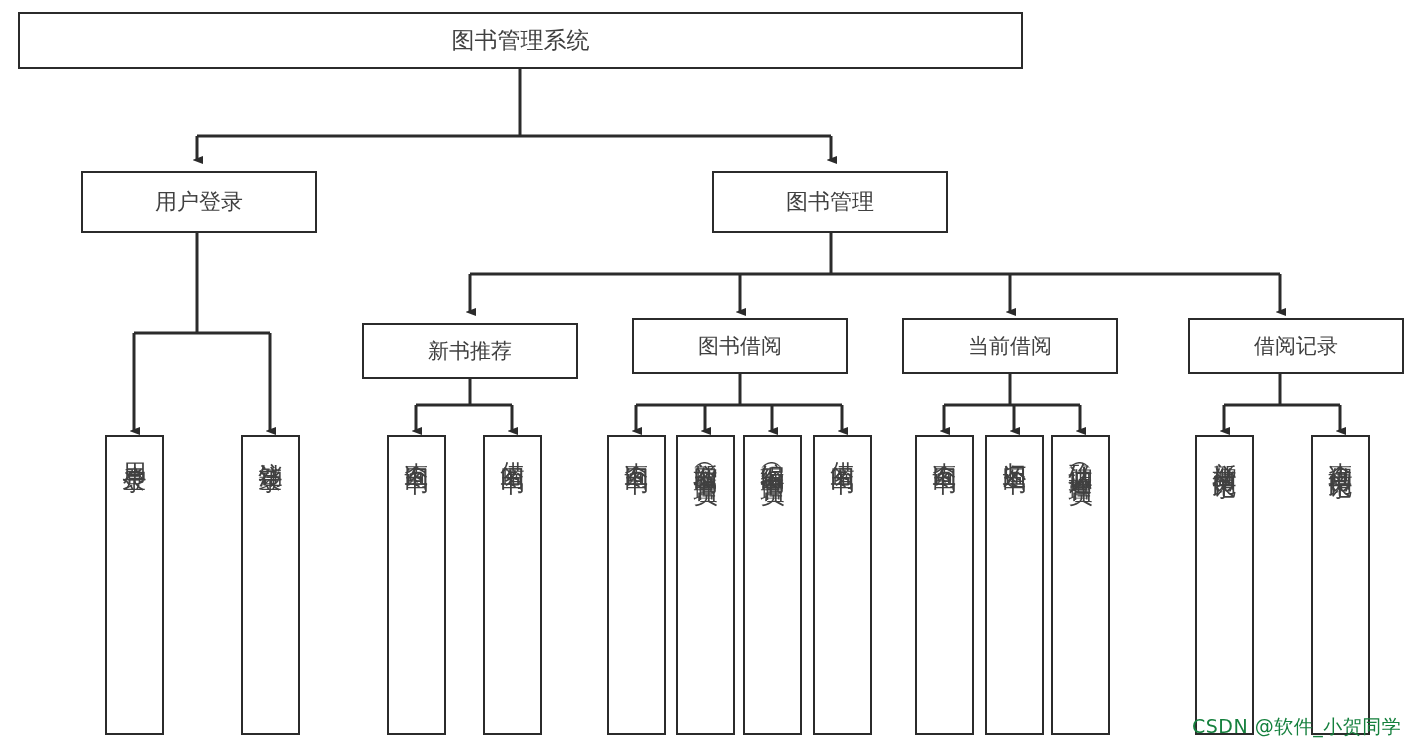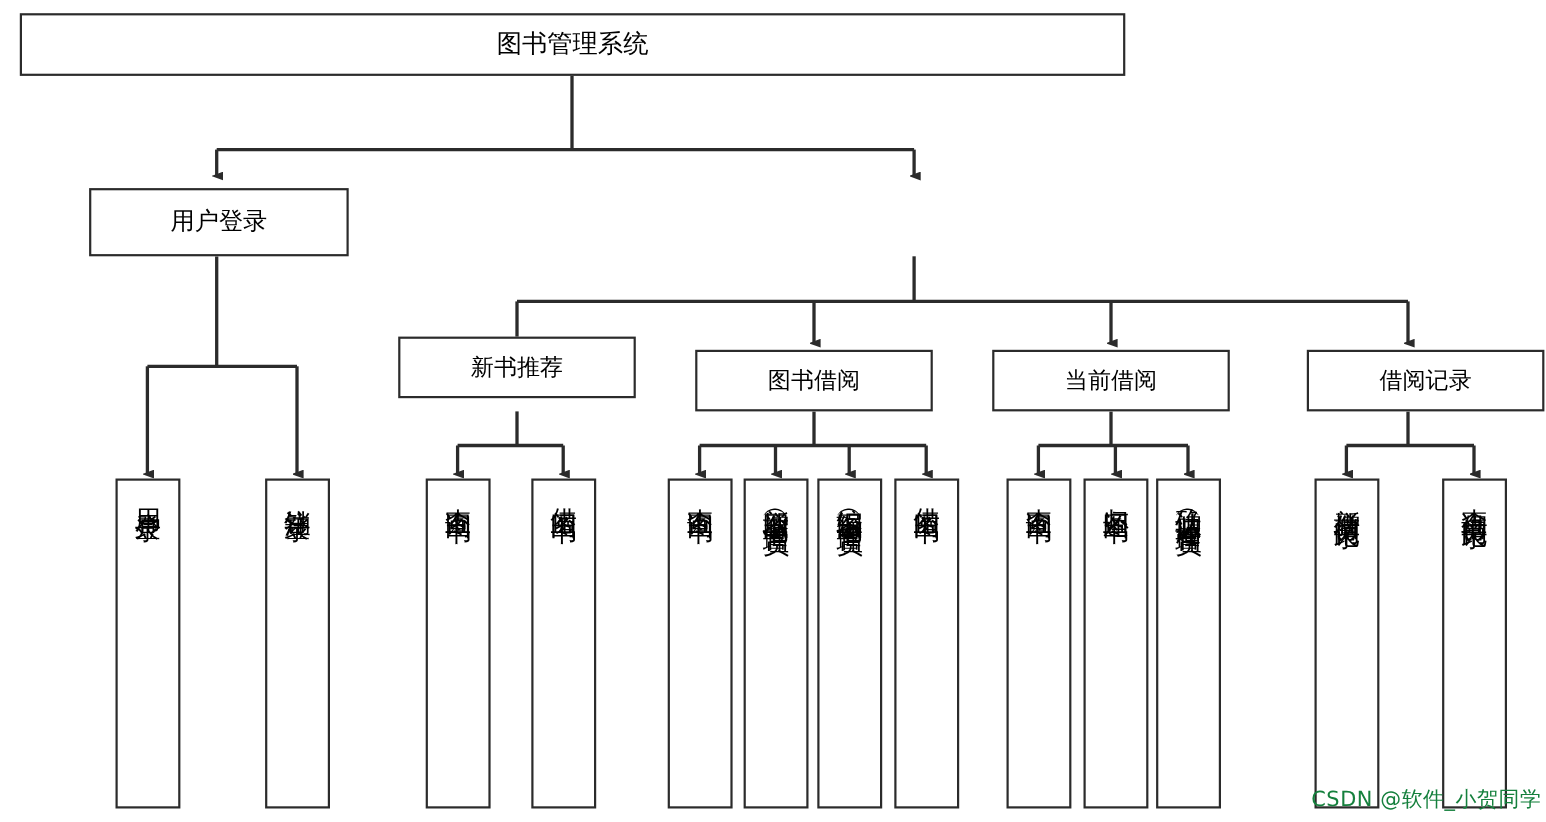--- a/index.html
+++ b/index.html
@@ -26,21 +26,21 @@
     pointer-events: none;
   }
   .node {
     position: absolute;
     box-sizing: border-box;
     border: 2px solid #2b2b2b;
     background: #ffffff;
     display: flex;
     align-items: center;
     justify-content: center;
-    color: #000000;
+    color: #404040;
   }
   .node .label {
     text-align: center;
     line-height: 1.05;
     white-space: nowrap;
   }
   .node.root .label { font-size: 23px; }
   .node.lvl2 .label { font-size: 22px; }
   .node.lvl3 .label { font-size: 21px; }
   .node.leaf {
@@ -119,22 +119,25 @@
     </g>
   </svg>
 
   <div class="node root" style="left:18px; top:12px; width:1005px; height:57px;">
     <span class="label">图书管理系统</span>
   </div>
 
   <div class="node lvl2" style="left:81px; top:171px; width:236px; height:62px;">
     <span class="label">用户登录</span>
   </div>
+  <div class="node lvl2" style="left:712px; top:171px; width:236px; height:62px;">
+    <span class="label">图书管理</span>
+  </div>
 
-  <div class="node lvl3" style="left:362px; top:306px; width:216px; height:56px;">
+  <div class="node lvl3" style="left:362px; top:323px; width:216px; height:56px;">
     <span class="label">新书推荐</span>
   </div>
   <div class="node lvl3" style="left:632px; top:318px; width:216px; height:56px;">
     <span class="label">图书借阅</span>
   </div>
   <div class="node lvl3" style="left:902px; top:318px; width:216px; height:56px;">
     <span class="label">当前借阅</span>
   </div>
   <div class="node lvl3" style="left:1172px; top:318px; width:216px; height:56px;margin-left:16px;">
     <span class="label">借阅记录</span>

